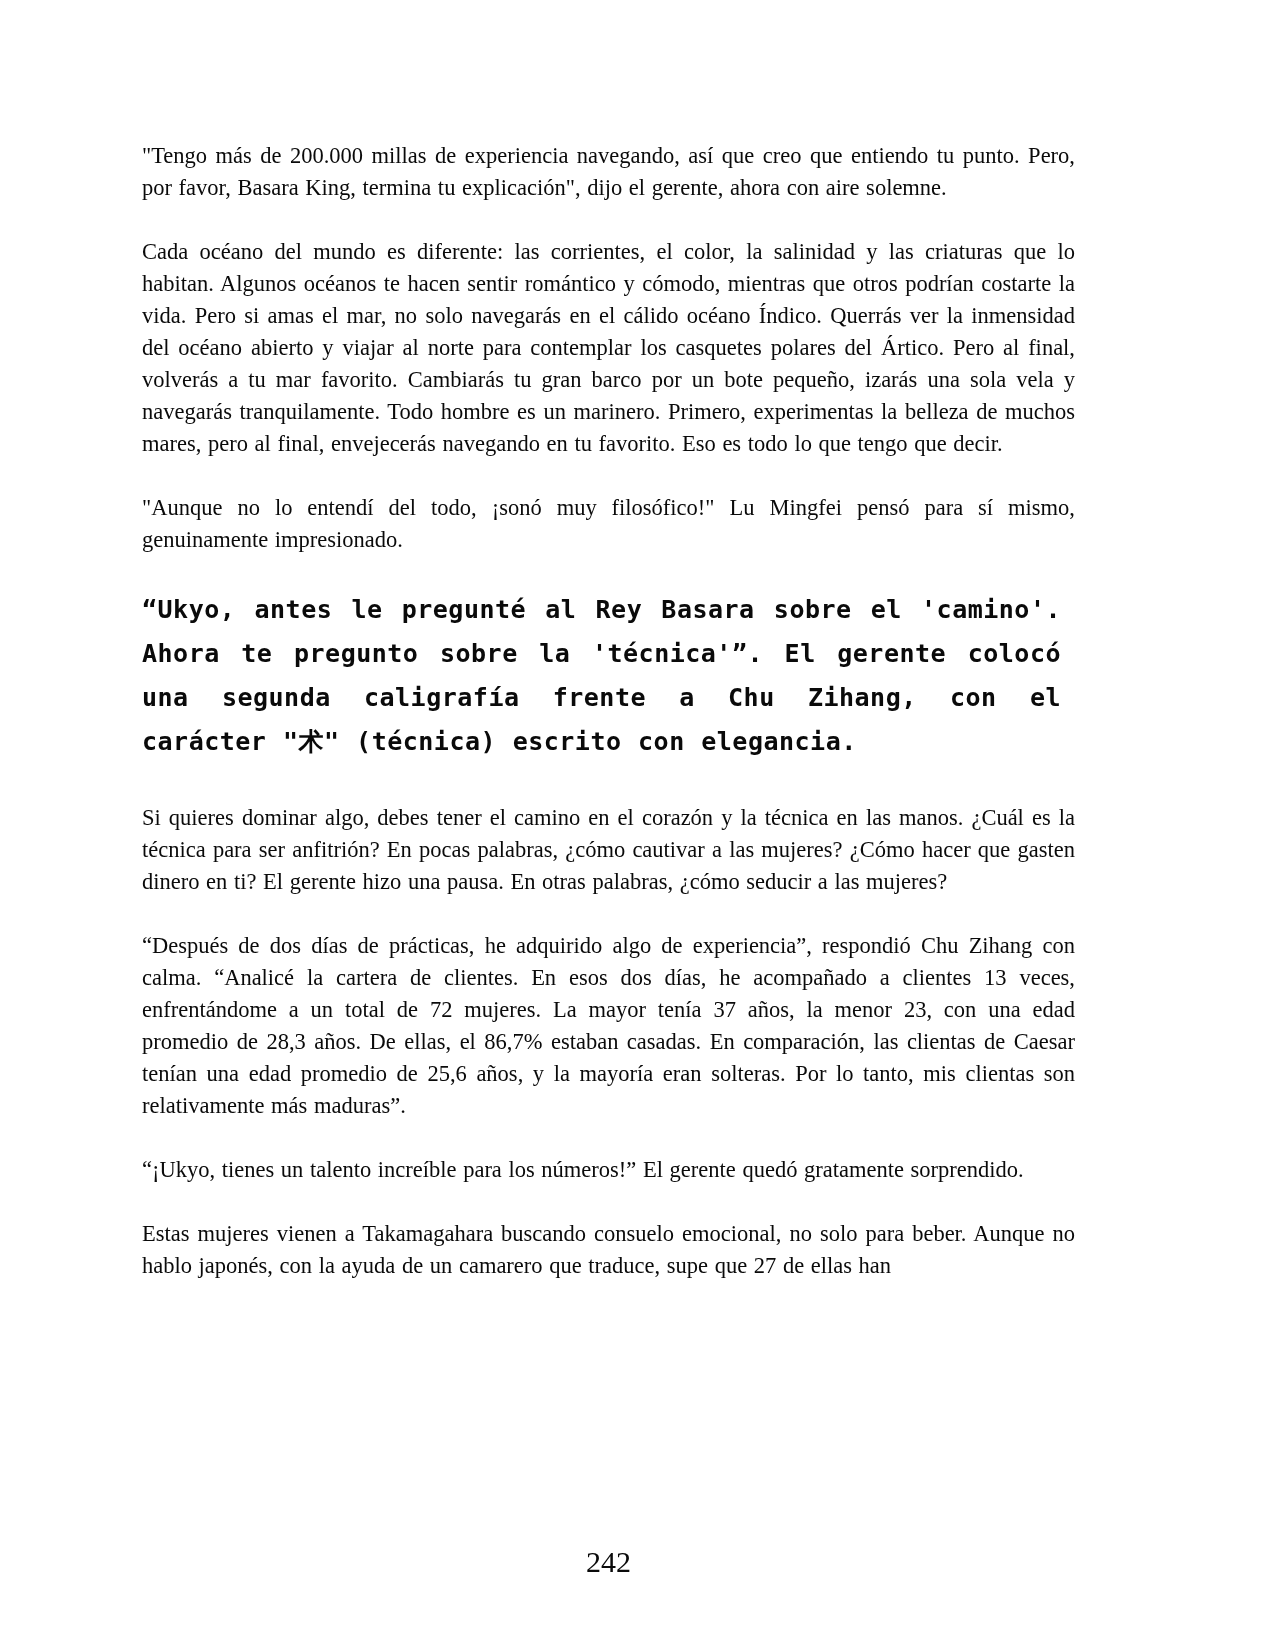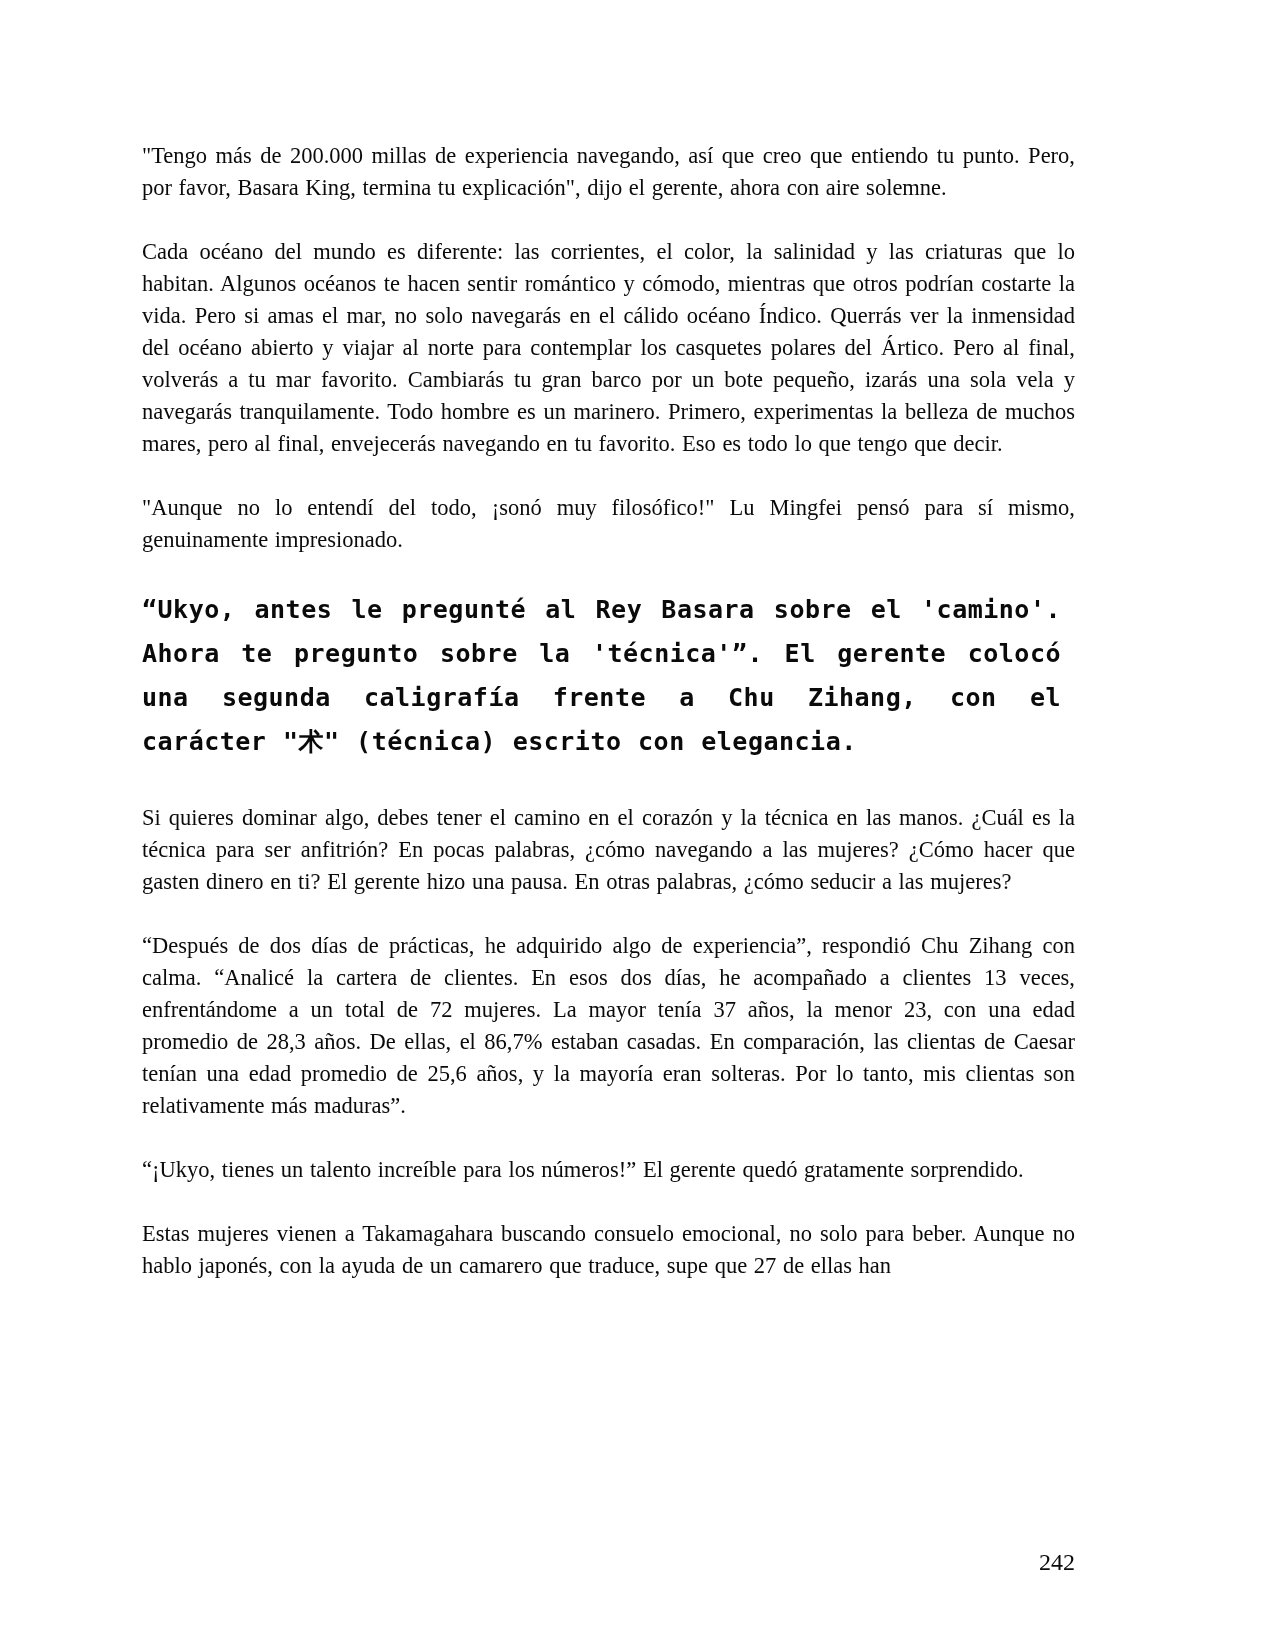--- a/index.html
+++ b/index.html
@@ -35,35 +35,35 @@
     font-size: 25px;
     line-height: 44px;
     letter-spacing: 0.5px;
     margin: 6px 14px 38px 0;
   }
   .page-footer {
     position: absolute;
     left: 142px;
     right: 200px;
     top: 1548px;
-    text-align: right;
-    font-size: 24px;
+    text-align: center;
+    font-size: 30px;
     line-height: 28px;
   }
 </style>
 </head>
 <body>
 
 <div class="page">
   <main class="content">
     <p>"Tengo más de 200.000 millas de experiencia navegando, así que creo que entiendo tu punto. Pero, por favor, Basara King, termina tu explicación", dijo el gerente, ahora con aire solemne.</p>
     <p>Cada océano del mundo es diferente: las corrientes, el color, la salinidad y las criaturas que lo habitan. Algunos océanos te hacen sentir romántico y cómodo, mientras que otros podrían costarte la vida. Pero si amas el mar, no solo navegarás en el cálido océano Índico. Querrás ver la inmensidad del océano abierto y viajar al norte para contemplar los casquetes polares del Ártico. Pero al final, volverás a tu mar favorito. Cambiarás tu gran barco por un bote pequeño, izarás una sola vela y navegarás tranquilamente. Todo hombre es un marinero. Primero, experimentas la belleza de muchos mares, pero al final, envejecerás navegando en tu favorito. Eso es todo lo que tengo que decir.</p>
     <p>"Aunque no lo entendí del todo, ¡sonó muy filosófico!" Lu Mingfei pensó para sí mismo, genuinamente impresionado.</p>
     <p class="emphasis">“Ukyo, antes le pregunté al Rey Basara sobre el 'camino'. Ahora te pregunto sobre la 'técnica'”. El gerente colocó una segunda caligrafía frente a Chu Zihang, con el carácter "术" (técnica) escrito con elegancia.</p>
-    <p>Si quieres dominar algo, debes tener el camino en el corazón y la técnica en las manos. ¿Cuál es la técnica para ser anfitrión? En pocas palabras, ¿cómo navegando a las mujeres? ¿Cómo hacer que gasten dinero en ti? El gerente hizo una pausa. En otras palabras, ¿cómo seducir a las mujeres?</p>
+    <p>Si quieres dominar algo, debes tener el camino en el corazón y la técnica en las manos. ¿Cuál es la técnica para ser anfitrión? En pocas palabras, ¿cómo cautivar a las mujeres? ¿Cómo hacer que gasten dinero en ti? El gerente hizo una pausa. En otras palabras, ¿cómo seducir a las mujeres?</p>
     <p>“Después de dos días de prácticas, he adquirido algo de experiencia”, respondió Chu Zihang con calma. “Analicé la cartera de clientes. En esos dos días, he acompañado a clientes 13 veces, enfrentándome a un total de 72 mujeres. La mayor tenía 37 años, la menor 23, con una edad promedio de 28,3 años. De ellas, el 86,7% estaban casadas. En comparación, las clientas de Caesar tenían una edad promedio de 25,6 años, y la mayoría eran solteras. Por lo tanto, mis clientas son relativamente más maduras”.</p>
     <p>“¡Ukyo, tienes un talento increíble para los números!” El gerente quedó gratamente sorprendido.</p>
     <p>Estas mujeres vienen a Takamagahara buscando consuelo emocional, no solo para beber. Aunque no hablo japonés, con la ayuda de un camarero que traduce, supe que 27 de ellas han</p>
   </main>
   <footer class="page-footer">
     <span>242</span>
   </footer>
 </div>
 
 </body></html>

